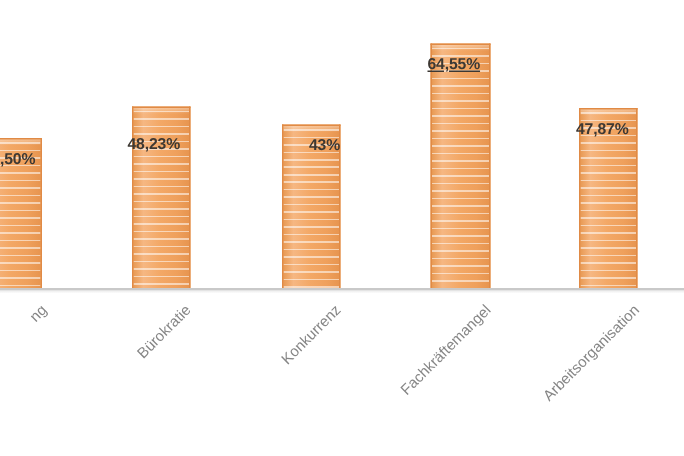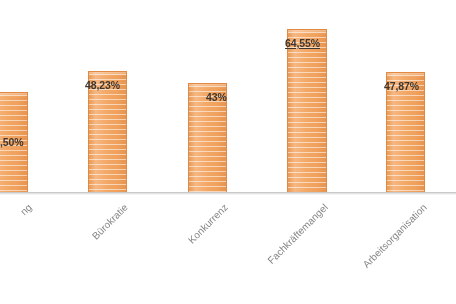--- a/index.html
+++ b/index.html
@@ -106,24 +106,24 @@
   }
 </style>
 </head>
 <body>
 
 <div id="chart-root">
 
   <div id="plot-area">
 
     <div class="bar" style="left:-14px; width:42px; top:92px; height:100px;"></div>
-    <div class="value-label" style="left:0px; top:100px;margin-top:36px;">,50%</div>
+    <div class="value-label" style="left:0px; top:100px;">,50%</div>
 
     <div class="bar" style="left:88px; width:39px; top:71px; height:121px;"></div>
-    <div class="value-label" style="left:85px; top:79px;">48,23%</div>
+    <div class="value-label" style="left:85px; top:90px;">48,23%</div>
 
     <div class="bar" style="left:188px; width:39px; top:83px; height:109px;"></div>
     <div class="value-label" style="left:206px; top:91px;">43%</div>
 
     <div class="bar" style="left:287px; width:40px; top:29px; height:163px;"></div>
     <div class="value-label" style="left:285px; top:37px;text-decoration:underline;">64,55%</div>
 
     <div class="bar" style="left:386px; width:39px; top:72px; height:120px;"></div>
     <div class="value-label" style="left:384px; top:80px;">47,87%</div>
 

